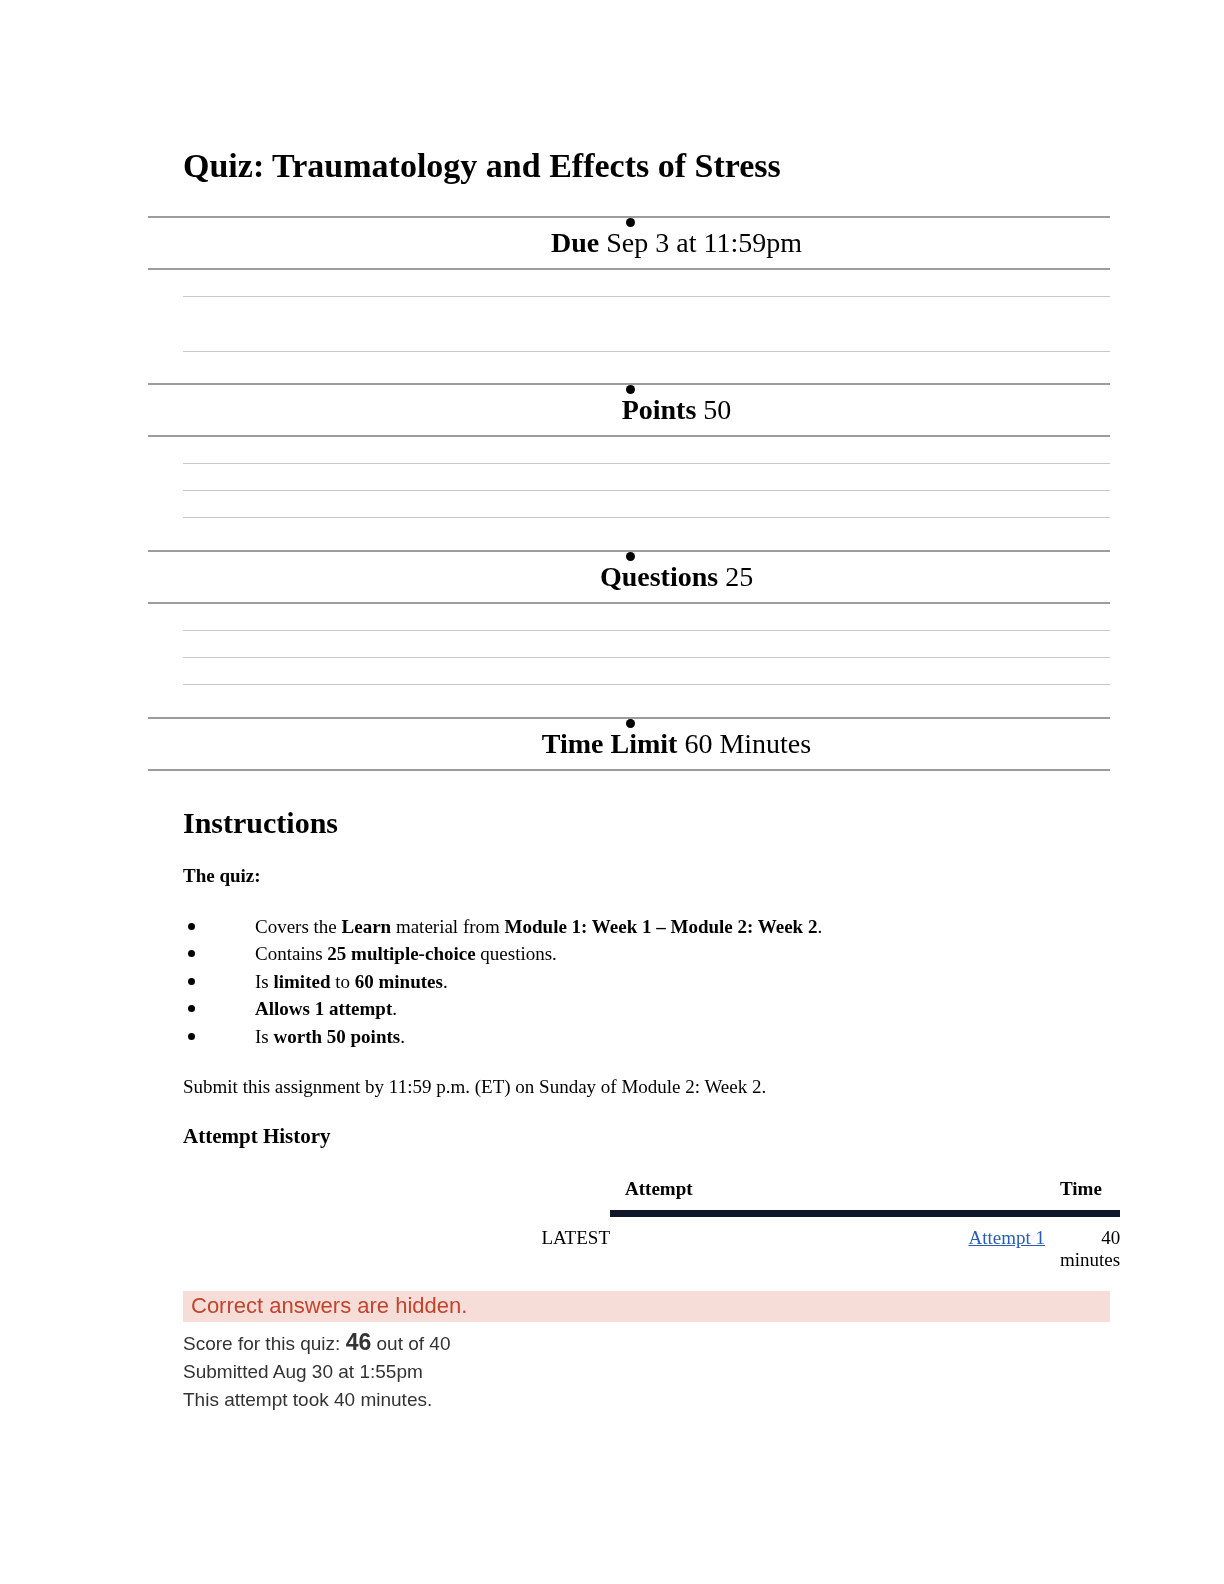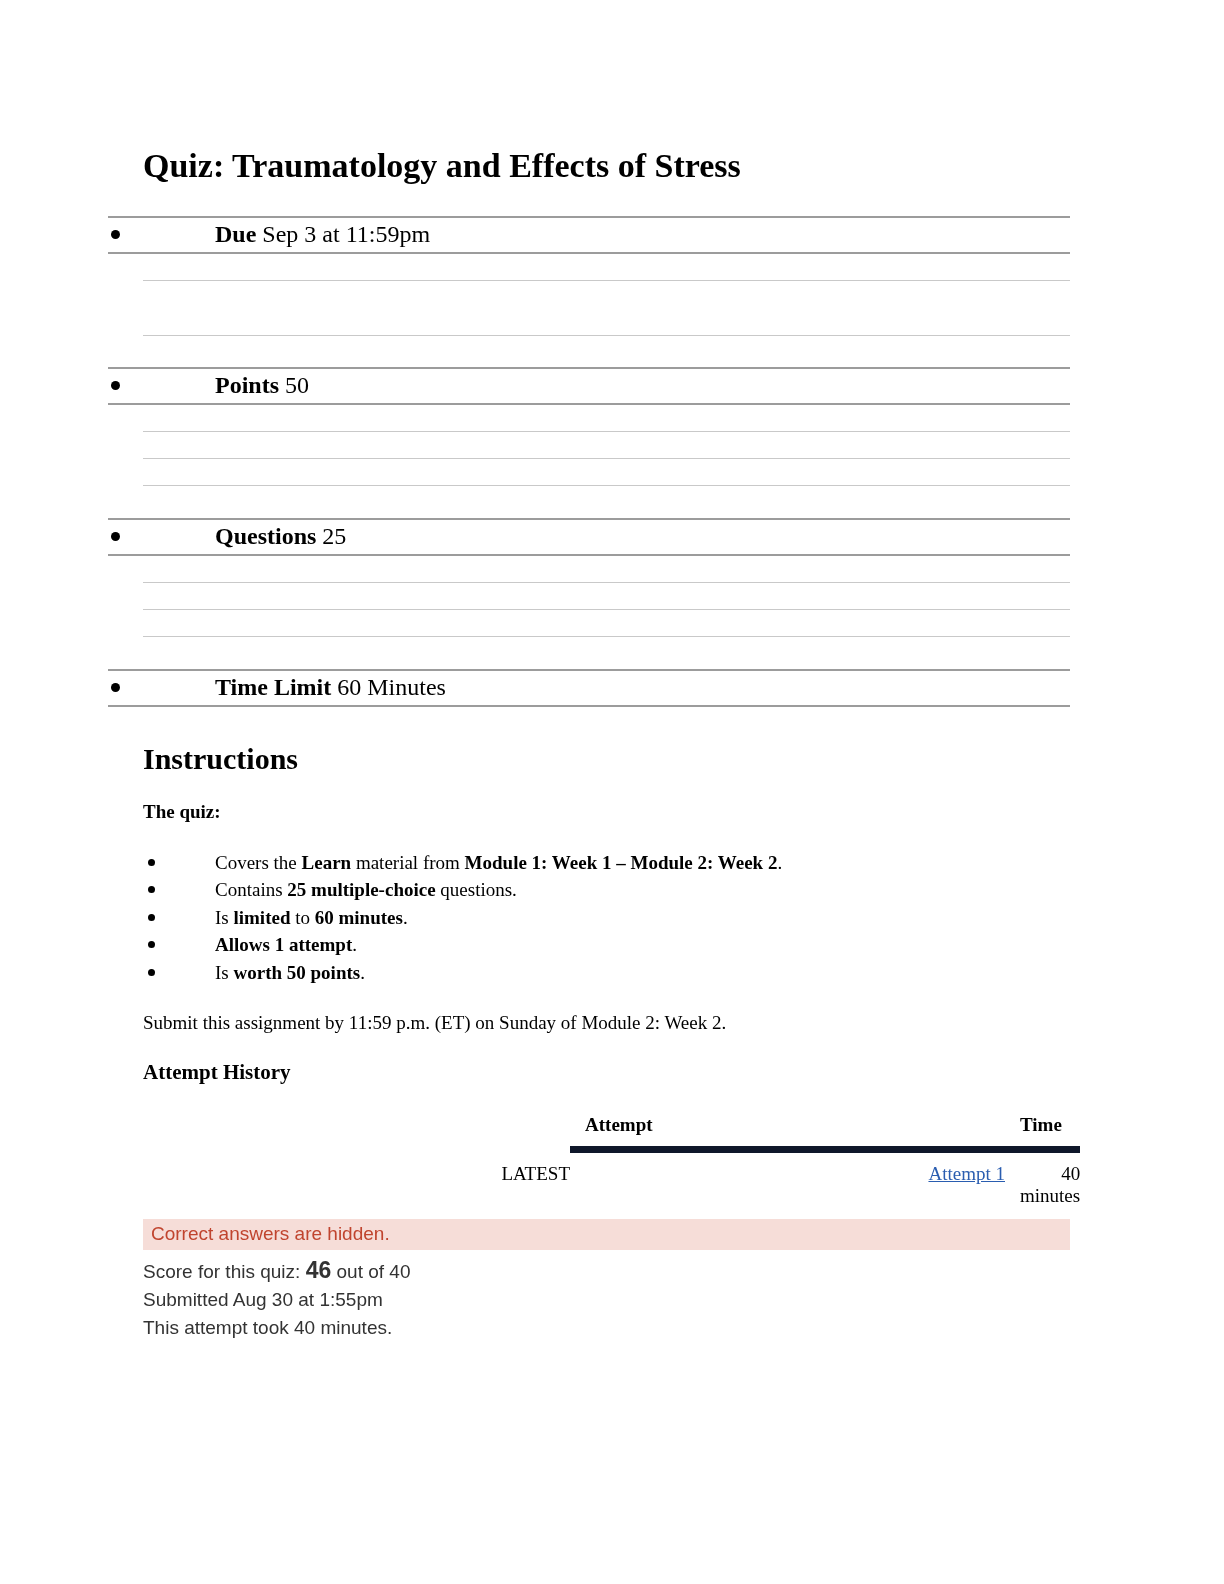--- a/index.html
+++ b/index.html
@@ -3,30 +3,30 @@
 <meta charset="utf-8">
 <style>
   * { box-sizing: border-box; }
   html, body { margin: 0; padding: 0; }
   body {
     width: 1224px; height: 1584px;
     background: #ffffff;
     font-family: "Liberation Serif", serif;
     color: #000000;
   }
-  .page { width: 1224px; height: 1584px; overflow: hidden; }
+  .page { width: 1224px; height: 1584px; overflow: hidden; padding-left: 40px; }
   .content { width: 927px; margin-left: 143px; padding-top: 146px; }
 
   .title { font-size: 34px; font-weight: bold; line-height: 1.2; margin: 0 0 29px 0; }
 
   
   .details { margin-left: -35px; width: 962px; }
   .rule { width: 100%; height: 2px; background: #9c9c9c; }
   .rule.light { height: 1px; background: #c9c9c9; width: 927px; margin-left: 35px; }
-  .detail-row { height: 34px; display: flex; align-items: center; font-size: 24px; }
+  .detail-row { height: 50px; display: flex; align-items: center; font-size: 28px; flex-direction: column; }
   .bullet { width: 9px; height: 9px; border-radius: 50%; background: #000; margin-left: 3px; flex: 0 0 auto; }
   .detail-text { margin-left: 95px; }
   .b { font-weight: bold; }
   .spacer { height: 113px; overflow: hidden; }
   .spacer.two .rule.light:nth-child(1) { margin-top: 26px; }
   .spacer.two .rule.light:nth-child(2) { margin-top: 54px; }
   .spacer.three .rule.light { margin-top: 26px; }
 
   .instructions-heading { font-size: 30px; font-weight: bold; line-height: 1.2; margin: 34px 0 0 0; }
   .intro { font-size: 19px; font-weight: bold; margin-top: 24px; }
@@ -37,24 +37,24 @@
 
   .attempt-heading { font-size: 21px; font-weight: bold; margin-top: 26px; }
   .history-table { margin-top: 16px; display: grid; grid-template-columns: 427px 435px 1fr; font-size: 19px; }
   .h-cell { padding: 8px 0 10px 15px; font-weight: bold; border-bottom: 7px solid #0f172a; }
   .h-cell.first { padding-left: 0; border-bottom: none; }
   .r-cell { padding: 10px 0 8px 15px; text-align: right; }
   .r-cell.first { padding-left: 9px; }
   a.attempt-link { color: #2a5db0; text-decoration: underline; cursor: pointer; }
 
   .notice {
-    margin-top: 4px; width: 927px;
+    margin-top: 12px; width: 927px;
     background: #f6ddd8; color: #c0442e;
     font-family: "Liberation Sans", sans-serif;
-    font-size: 19px; line-height: 22px;
+    font-size: 22px; line-height: 22px;
     padding: 4px 0 5px 8px;
   }
   .result-lines {
     font-family: "Liberation Sans", sans-serif;
     font-size: 19px; line-height: 28px;
     color: #333333; margin-top: 6px;
   }
   .score-value { font-size: 23px; font-weight: bold; }
 </style>
 </head>

